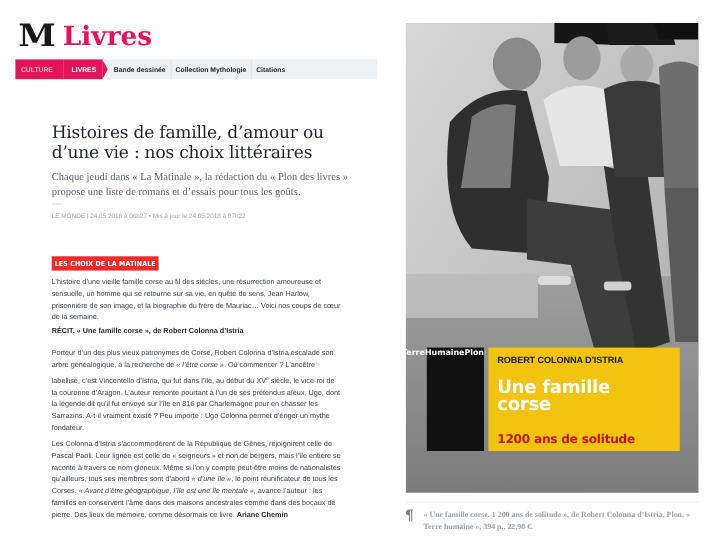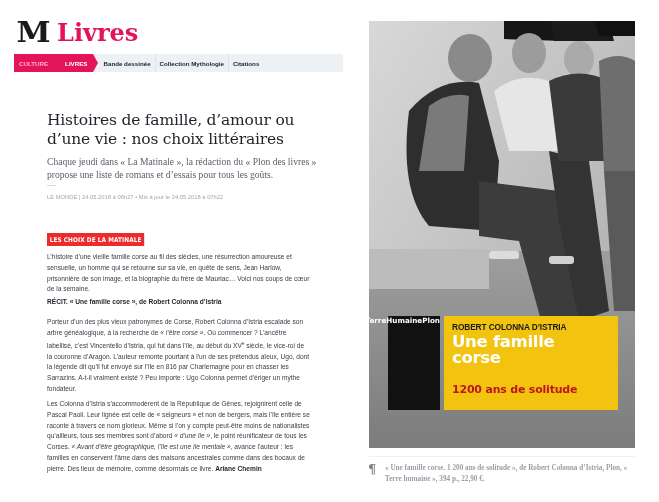--- a/index.html
+++ b/index.html
@@ -32,21 +32,21 @@
   .p2 { top: 317px; }
   .p3 { top: 399px; }
   .body i { font-style: italic; }
   .body b { font-weight: bold; color: #1e232a; }
 
   .book { position: absolute; left: 369px; top: 21px; width: 266px; height: 427px; overflow: hidden; background: #9a9a9a; }
   .book svg { position: absolute; left: 0; top: 0; }
   .black-box { position: absolute; left: 19px; top: 295px; width: 52px; height: 94px; background: #111; color: #fff; font-family: "DejaVu Sans", sans-serif; font-weight: bold; font-size: 7.2px; line-height: 9px; text-align: center; display: flex; flex-direction: row; justify-content: flex-end; padding-bottom: 6px; }
   .yellow-box { position: absolute; left: 75px; top: 295px; width: 174px; height: 94px; background: #f2c40f; padding: 6px 8px; }
   .author { font-family: Liberation Sans, sans-serif; font-weight: bold; font-size: 8.3px; color: #1a1a1a; letter-spacing: -0.1px; white-space: nowrap; }
-  .btitle { font-family: "DejaVu Sans", sans-serif; font-weight: bold; font-size: 16.5px; line-height: 16px; color: #fff; margin-top: 2px; letter-spacing: -0.3px; }
+  .btitle { font-family: "DejaVu Sans", sans-serif; font-weight: bold; font-size: 16.5px; line-height: 16px; color: #fff; margin-top: 12px; letter-spacing: -0.3px; }
   .bsub { font-family: "DejaVu Sans", sans-serif; font-weight: bold; font-size: 11px; color: #c0161a; letter-spacing: -0.2px; white-space: nowrap; margin-top: 17px; }
 
   .caption-line { position: absolute; left: 369px; top: 456px; width: 266px; height: 1px; background: #f0f1f2; }
   .caption-icon { position: absolute; left: 368px; top: 463px; font-family: "DejaVu Serif", serif; font-weight: bold; font-size: 13px; color: #7d8389; line-height: 1; }
   .caption { position: absolute; left: 385px; top: 463px; width: 250px; font-family: "Liberation Serif", serif; font-size: 7.2px; line-height: 11px; color: #9aa0a6; font-weight: bold; }
 </style>
 </head>
 <body>
 
 <div class="logo">

